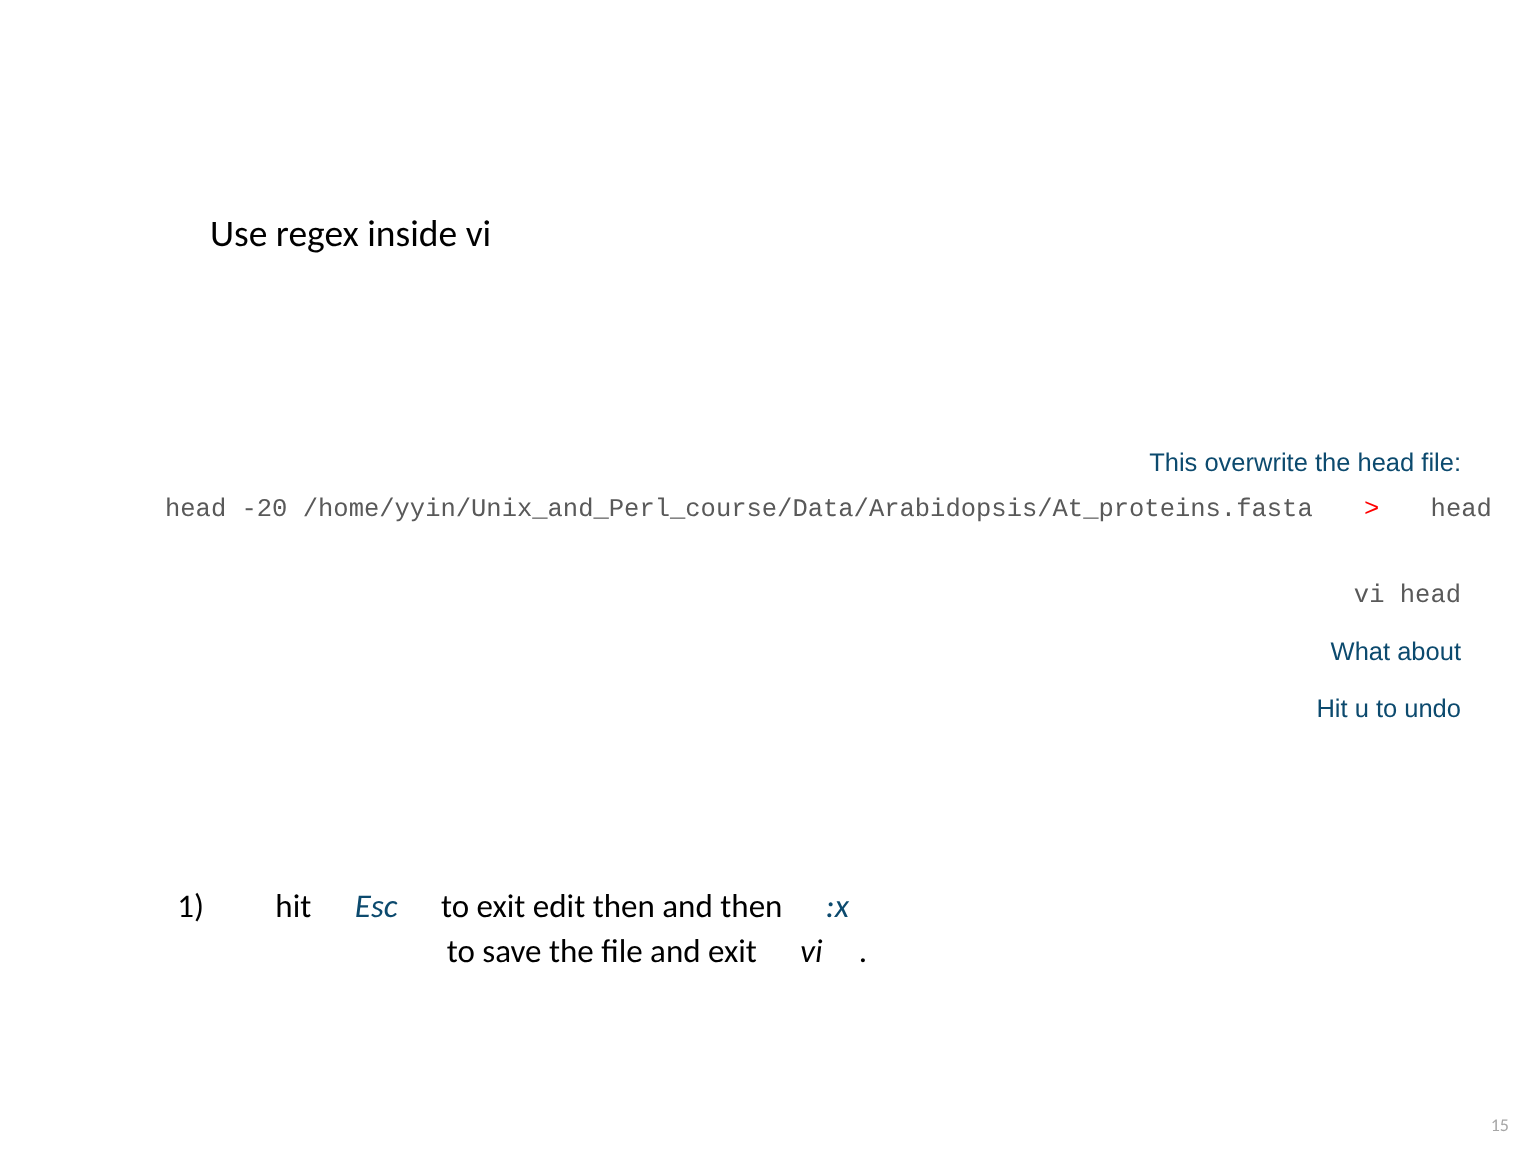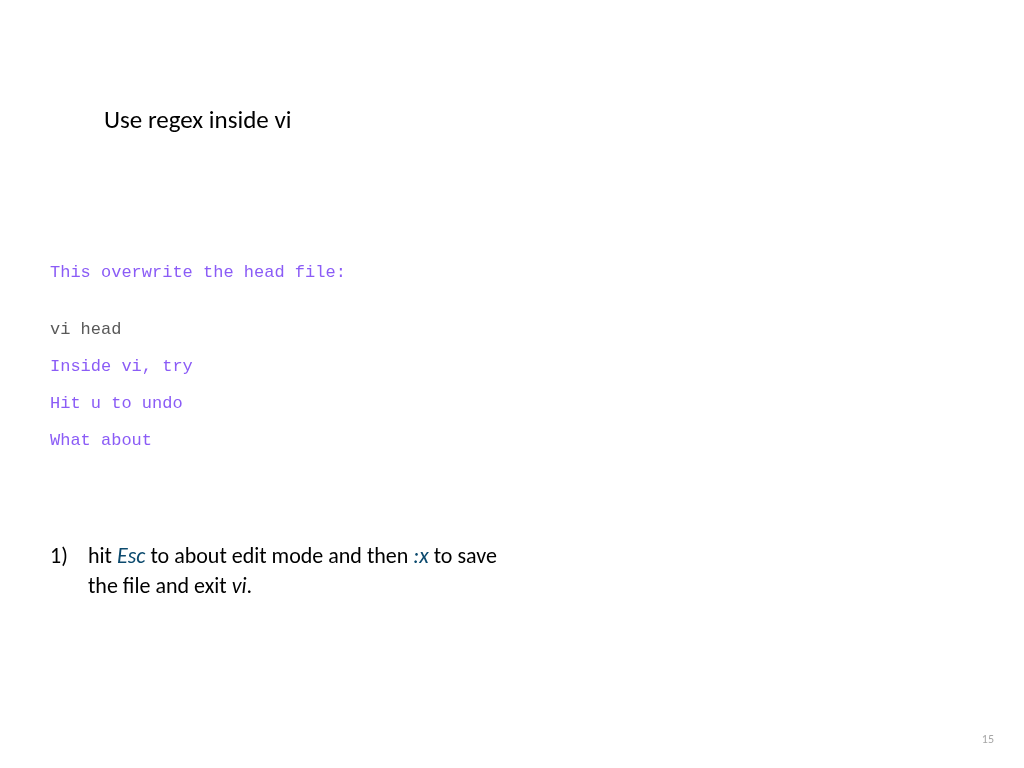--- a/index.html
+++ b/index.html
@@ -1,15 +1,15 @@
 <!DOCTYPE html>
 <html><head>
 <meta charset="utf-8">
 <style>
-  * { margin: 0; padding: 0; box-sizing: border-box; }
+  * { margin: 12px; padding: 0; box-sizing: border-box; text-align: right; }
   body {
     width: 1024px;
     height: 768px;
     background: #ffffff;
     font-family: Calibri, Arial, sans-serif;
     position: relative;
     overflow: hidden;
   }
   .slide-title {
     position: absolute;
@@ -18,22 +18,22 @@
     font-size: 25px;
     color: #000000;
   }
   .content-block {
     position: absolute;
     top: 263px;
     left: 50px;
     right: 50px;
   }
   .red-note {
-    color: #8b5cf6;
-    font-family: Liberation Mono, monospace;
+    color: #0c4a6e;
+    font-family: Liberation Sans, sans-serif;
     font-size: 17px;
     margin-top: 18px;
   }
   .red-note.first {
     margin-top: 0;
   }
   .mono {
     font-family: "Courier New", Courier, monospace;
     font-size: 17px;
     color: #595959;
@@ -77,27 +77,27 @@
     font-family: Calibri, Arial, sans-serif;
   }
 </style>
 </head>
 <body>
 
 <div class="slide-title">Use regex inside vi</div>
 
 <div class="content-block">
   <div class="red-note first">This overwrite the head file:</div>
+  <div class="mono"><span>head -20 /home/yyin/Unix_and_Perl_course/Data/Arabidopsis/At_proteins.fasta </span><span class="redirect">&gt;</span><span> head</span></div>
 
   <div class="vi-cmd">vi head</div>
 
-  <div class="red-note">Inside vi, try</div>
+
+  <div class="red-note">What about</div>
 
   <div class="red-note">Hit u to undo</div>
-
-  <div class="red-note">What about</div>
 </div>
 
 <div class="list-item">
-  <span class="list-number">1)</span><span class="list-text"><span>hit </span><span class="italic-red">Esc</span><span> to about edit mode and then </span><span class="italic-red">:x</span><span> to save the file and exit </span><span class="italic">vi</span><span>.</span></span>
+  <span class="list-number">1)</span><span class="list-text"><span>hit </span><span class="italic-red">Esc</span><span> to exit edit then and then </span><span class="italic-red">:x</span><span> to save the file and exit </span><span class="italic">vi</span><span>.</span></span>
 </div>
 
 <div class="page-number">15</div>
 
 </body></html>

